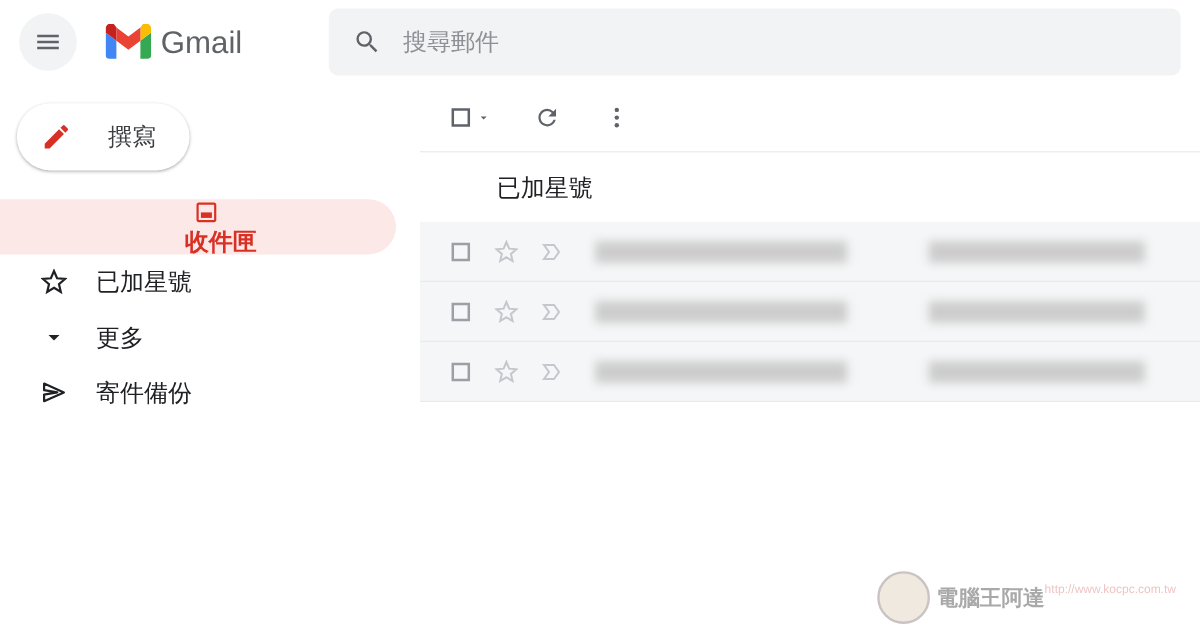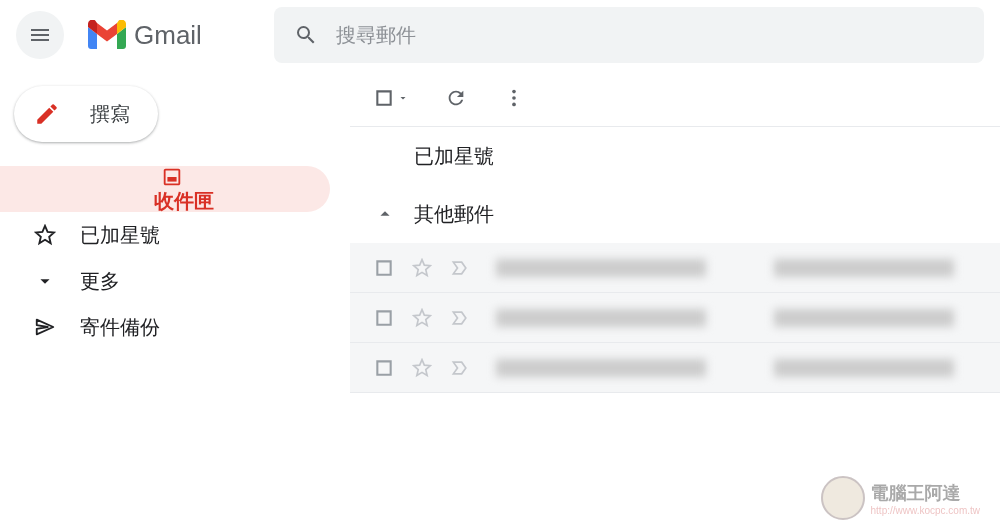--- a/index.html
+++ b/index.html
@@ -41,21 +41,21 @@
     
     .mail-list { background: #f5f6f7; }
     .mail-row { display: flex; align-items: center; height: 50px; padding: 0 24px; border-bottom: 1px solid #e8eaed; gap: 18px; cursor: pointer; }
     .mail-ic { color: #9aa0a6; }
     .blur { background: #ccc; height: 18px; filter: blur(4px); }
     .sender-blur { width: 210px; margin-left: 8px; }
     .subj-blur { width: 180px; margin-left: 50px; }
     
     .watermark { position: absolute; bottom: 6px; right: 20px; opacity: 0.5; display: flex; align-items: center; gap: 6px; pointer-events: none; }
     .wm-face { width: 44px; height: 44px; border-radius: 50%; background: #e0d5c0; border:2px solid #988; }
-    .wm-txt { display:flex; flex-direction:column; }
+    .wm-txt { display:flex; flex-direction:row; }
     .wm-t1 { font-size: 18px; font-weight:bold; color:#555; text-shadow:1px 1px #fff; }
     .wm-t2 { font-size: 10px; color:#d88; }
     
     svg { display:block; }
   </style>
 </head>
 <body>
 
 <div class="header">
   <div class="menu-btn">
@@ -147,26 +147,20 @@
             <circle fill="#5f6368" cx="12" cy="12" r="2"></circle>
             <circle fill="#5f6368" cx="12" cy="19" r="2"></circle>
           </svg>
       </div>
     </div>
     <div class="divider"></div>
 
     <div class="section sec-indent">
       <span class="sec-label">已加星號</span>
     </div>
-    <div class="section with-chev">
-      <svg class="chev" width="22" height="22" viewBox="0 0 24 24">
-          <path fill="#5f6368" d="M7 14l5-5 5 5z"></path>
-        </svg>
-      <span class="sec-label">其他郵件</span>
-    </div>
 
     <div class="mail-list">
       <div class="mail-row">
         <svg class="mail-ic" width="20" height="20" viewBox="0 0 24 24">
             <path fill="none" stroke="#9aa0a6" stroke-width="2.5" d="M4 4h16v16H4z"></path>
           </svg>
         <svg class="mail-ic" width="20" height="20" viewBox="0 0 24 24">
             <path fill="none" stroke="#c4c7cc" stroke-width="2" d="M12 17.27L18.18 21l-1.64-7.03L22 9.24l-7.19-.61L12 2 9.19 8.63 2 9.24l5.46 4.73L5.82 21z"></path>
           </svg>
         <svg class="mail-ic" width="20" height="20" viewBox="0 0 24 24">

